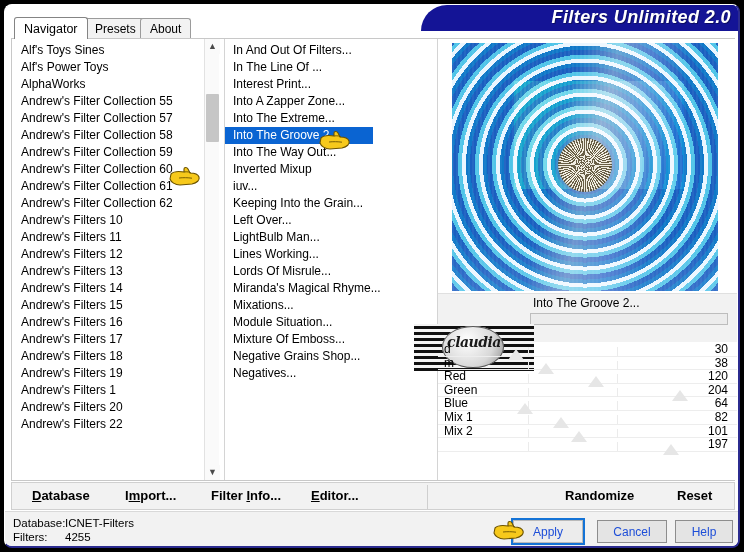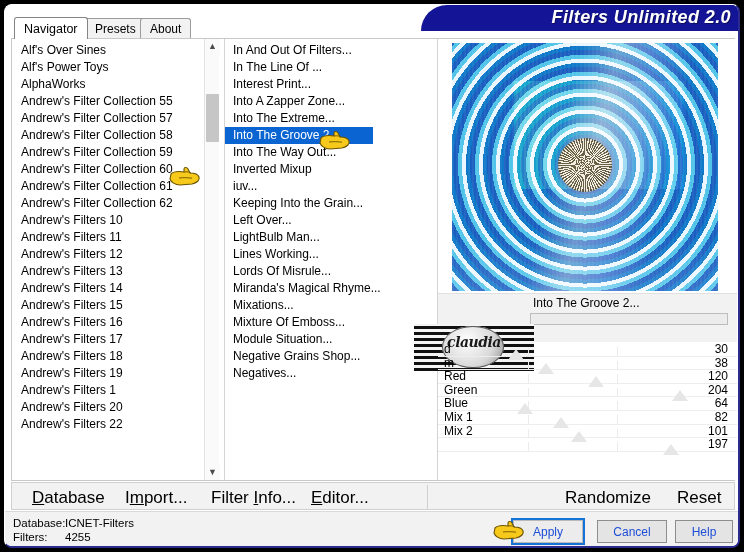--- a/index.html
+++ b/index.html
@@ -310,23 +310,23 @@
   #toolbar-row {
     position: absolute;
     left: 6px; top: 477px;
     width: 724px; height: 28px;
     background: #f2f2f2;
     border: 1px solid #d0d0d0;
   }
   .tb-link {
     position: absolute;
     top: 5px;
-    font-size: 17px;
+    font-size: 13px;
     color: #000;
-    font-weight: normal;
+    font-weight: bold;
     cursor: default;
     white-space: nowrap;
   }
   .tb-link u { text-decoration: underline; }
   #toolbar-sep {
     position: absolute;
     left: 415px; top: 2px;
     width: 1px; height: 24px;
     background: #cfcfcf;
   }
@@ -397,21 +397,21 @@
   <div id="tab-strip">
     <div class="tab active" style="left:9px;">Navigator</div>
     <div class="tab" style="left:80px;">Presets</div>
     <div class="tab" style="left:135px;">About</div>
   </div>
 
   <div id="body-area">
 
     <div id="left-pane" class="listpane">
       <div class="list-items" id="left-items">
-          <div class="list-item">Alf's Over Sines</div>
+          <div class="list-item">Alf's Toys Sines</div>
           <div class="list-item">Alf's Power Toys</div>
           <div class="list-item">AlphaWorks</div>
           <div class="list-item">Andrew's Filter Collection 55</div>
           <div class="list-item">Andrew's Filter Collection 57</div>
           <div class="list-item">Andrew's Filter Collection 58</div>
           <div class="list-item">Andrew's Filter Collection 59</div>
           <div class="list-item">Andrew's Filter Collection 60</div>
           <div class="list-item">Andrew's Filter Collection 61</div>
           <div class="list-item">Andrew's Filter Collection 62</div>
           <div class="list-item">Andrew's Filters 10</div>
@@ -446,22 +446,22 @@
           <div class="list-item">Into The Way Out...</div>
           <div class="list-item">Inverted Mixup</div>
           <div class="list-item">iuv...</div>
           <div class="list-item">Keeping Into the Grain...</div>
           <div class="list-item">Left Over...</div>
           <div class="list-item">LightBulb Man...</div>
           <div class="list-item">Lines Working...</div>
           <div class="list-item">Lords Of Misrule...</div>
           <div class="list-item">Miranda's Magical Rhyme...</div>
           <div class="list-item">Mixations...</div>
+          <div class="list-item">Module Situation...</div>
           <div class="list-item">Mixture Of Emboss...</div>
-          <div class="list-item">Module Situation...</div>
           <div class="list-item">Negative Grains Shop...</div>
           <div class="list-item">Negatives...</div>
         </div>
     </div>
 
     <div id="right-pane">
 
       <div id="preview-box">
         <div id="preview-canvas"></div>
         <div id="preview-overlay-a"></div>

